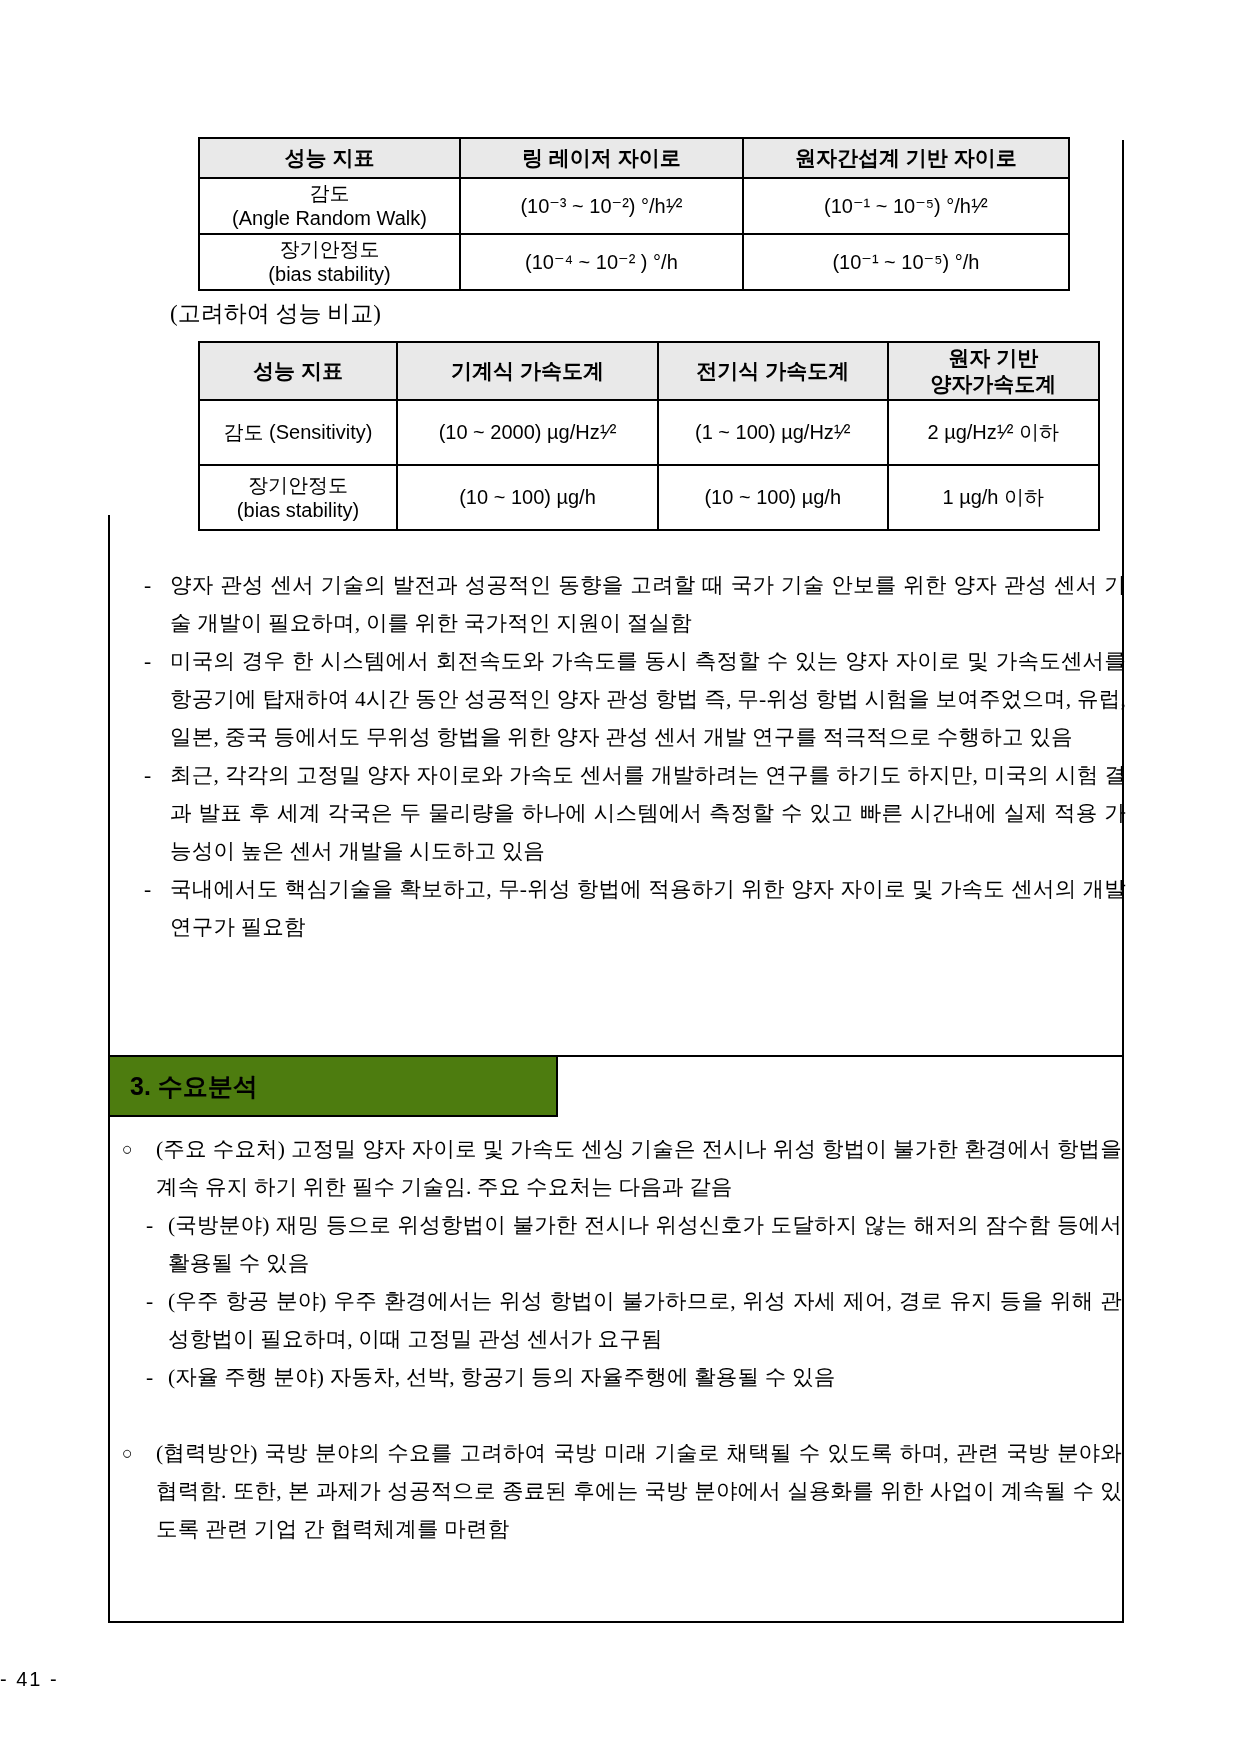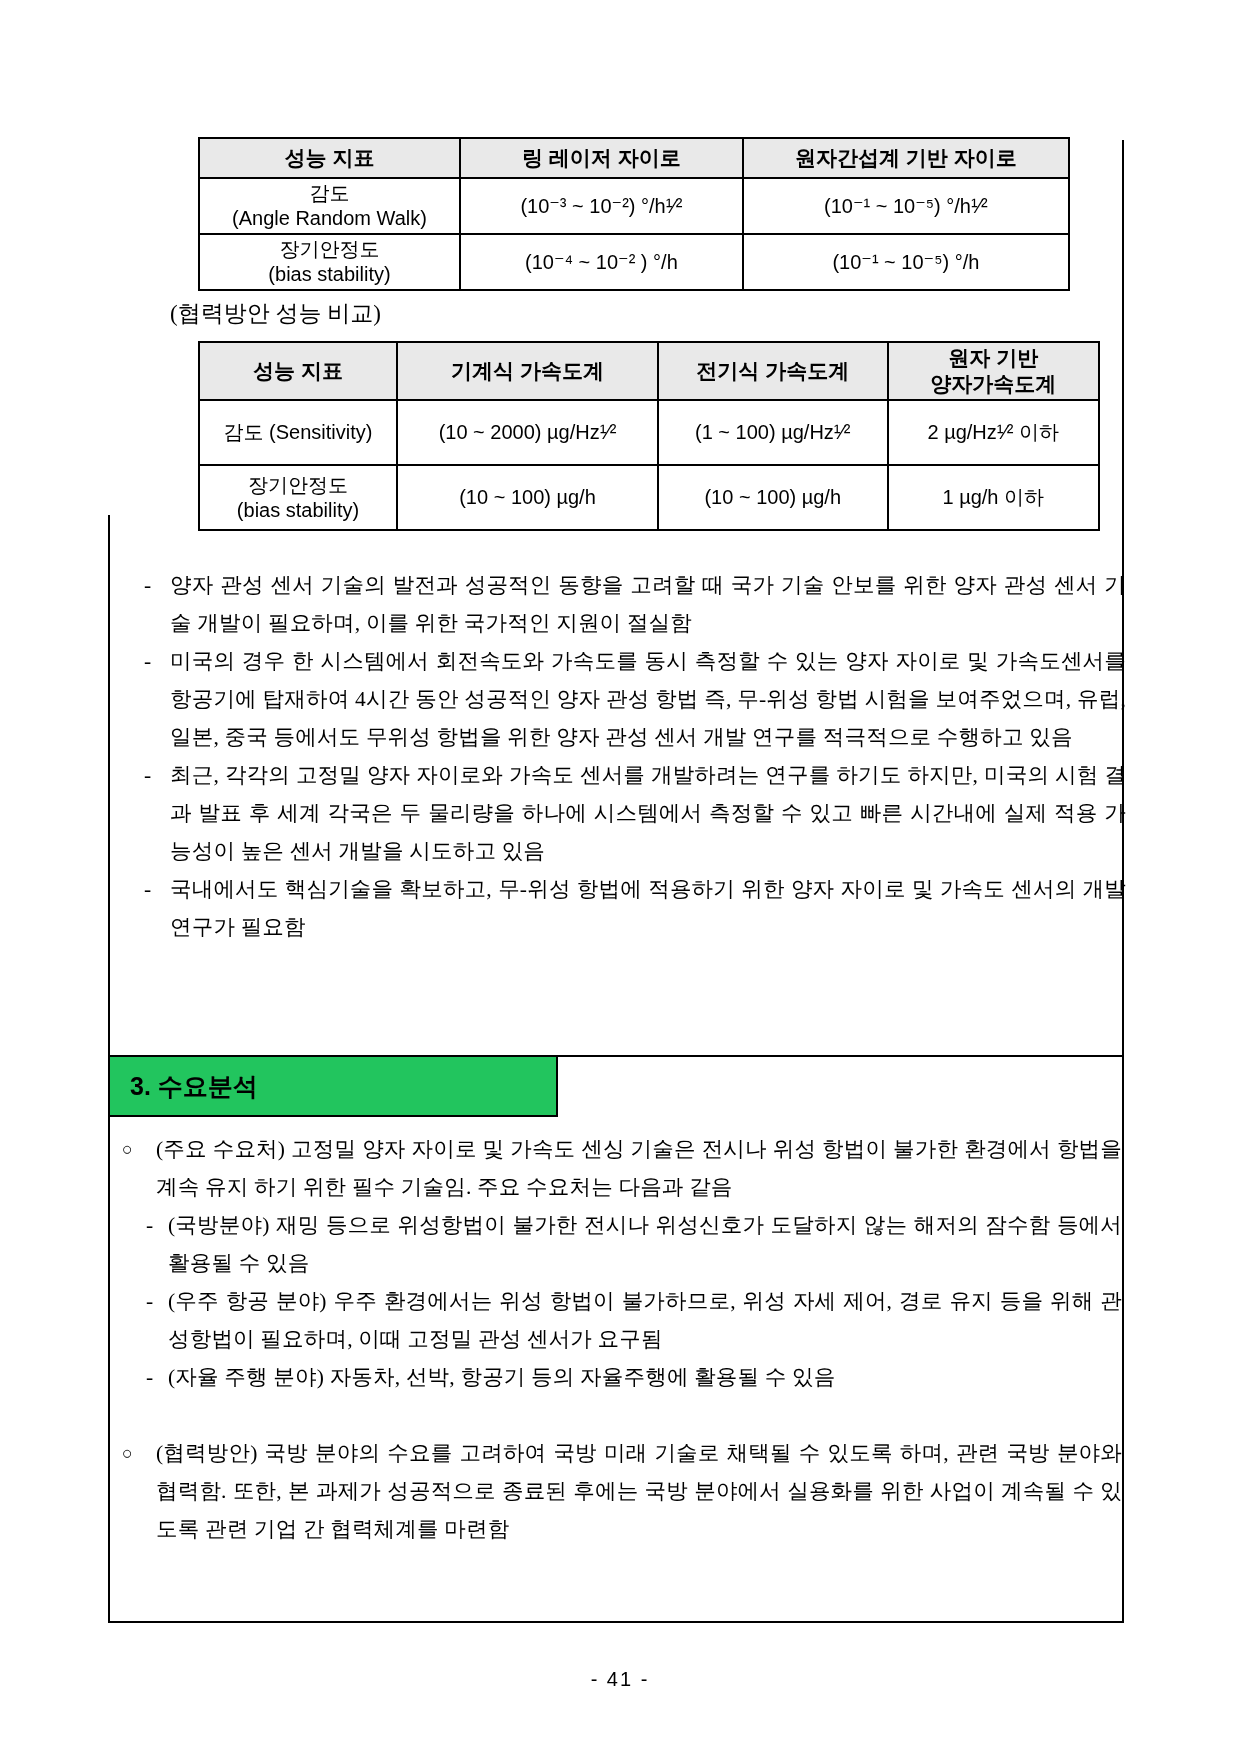--- a/index.html
+++ b/index.html
@@ -8,21 +8,21 @@
 
   
   .v-line,.box{position:absolute;box-sizing:border-box;}
   .v-line{width:0;border-left:2px solid #000;}
   #frame-right{left:1122px;top:140px;height:917px;}
   #frame-left{left:108px;top:515px;height:542px;}
 
   
   #section3-box{left:108px;top:1055px;width:1016px;height:568px;border:2px solid #000;background:#fff;}
   #section3-header{left:108px;top:1055px;width:450px;height:62px;border:2px solid #000;
-        background:#22c55e;display:flex;align-items:center;padding-left:20px;
+        background:#4d7c0f;display:flex;align-items:center;padding-left:20px;
         font-family:"Liberation Sans","DejaVu Sans",sans-serif;font-weight:bold;font-size:25px;}
 
   
   table{position:absolute;border-collapse:collapse;table-layout:fixed;
         font-family:"Liberation Sans","DejaVu Sans",sans-serif;}
   th,td{border:2px solid #000;text-align:center;vertical-align:middle;
         white-space:pre-line;padding:2px 4px;box-sizing:border-box;}
   th{background:#e9e9e9;font-weight:bold;font-size:21px;line-height:26px;margin-left:16px;}
   td{font-size:20px;line-height:25px;}
   #gyro-table{left:198px;top:137px;width:872px;}
@@ -49,21 +49,21 @@
   .li .m{position:absolute;top:0;}
   #upper-bullets .li{padding-left:32px;}
   #upper-bullets .li .m{left:6px;}
   #demand-list .li.circle{padding-left:36px;}
   #demand-list .li.circle .m{left:2px;font-size:18px;}
   #demand-list .li.dash{padding-left:48px;}
   #demand-list .li.dash .m{left:26px;}
   #demand-list .li.gap{margin-top:38px;}
 
   
-  #page-footer{position:absolute;left:0;top:1668px;width:100%;text-align:center;
+  #page-footer{position:absolute;left:0;top:1668px;width:100%;
       font-family:"Liberation Sans","DejaVu Sans",sans-serif;font-size:20px;letter-spacing:2px;}
 </style>
 </head>
 <body>
 
 <div class="page">
 
   <div id="frame-right" class="v-line"></div>
   <div id="frame-left" class="v-line"></div>
 
@@ -84,21 +84,21 @@
         </tr>
         <tr>
           <td>장기안정도
 (bias stability)</td>
           <td>(10⁻⁴ ~ 10⁻² ) °/h</td>
           <td>(10⁻¹ ~ 10⁻⁵) °/h</td>
         </tr>
       </tbody>
   </table>
 
-  <div id="accel-caption">(협력방안 성능 비교)</div>
+  <div id="accel-caption">(고려하여 성능 비교)</div>
 
   <table id="accel-table">
     <thead>
         <tr>
           <th>성능 지표</th>
           <th>기계식 가속도계</th>
           <th>전기식 가속도계</th>
           <th>원자 기반
 양자가속도계</th>
         </tr>

